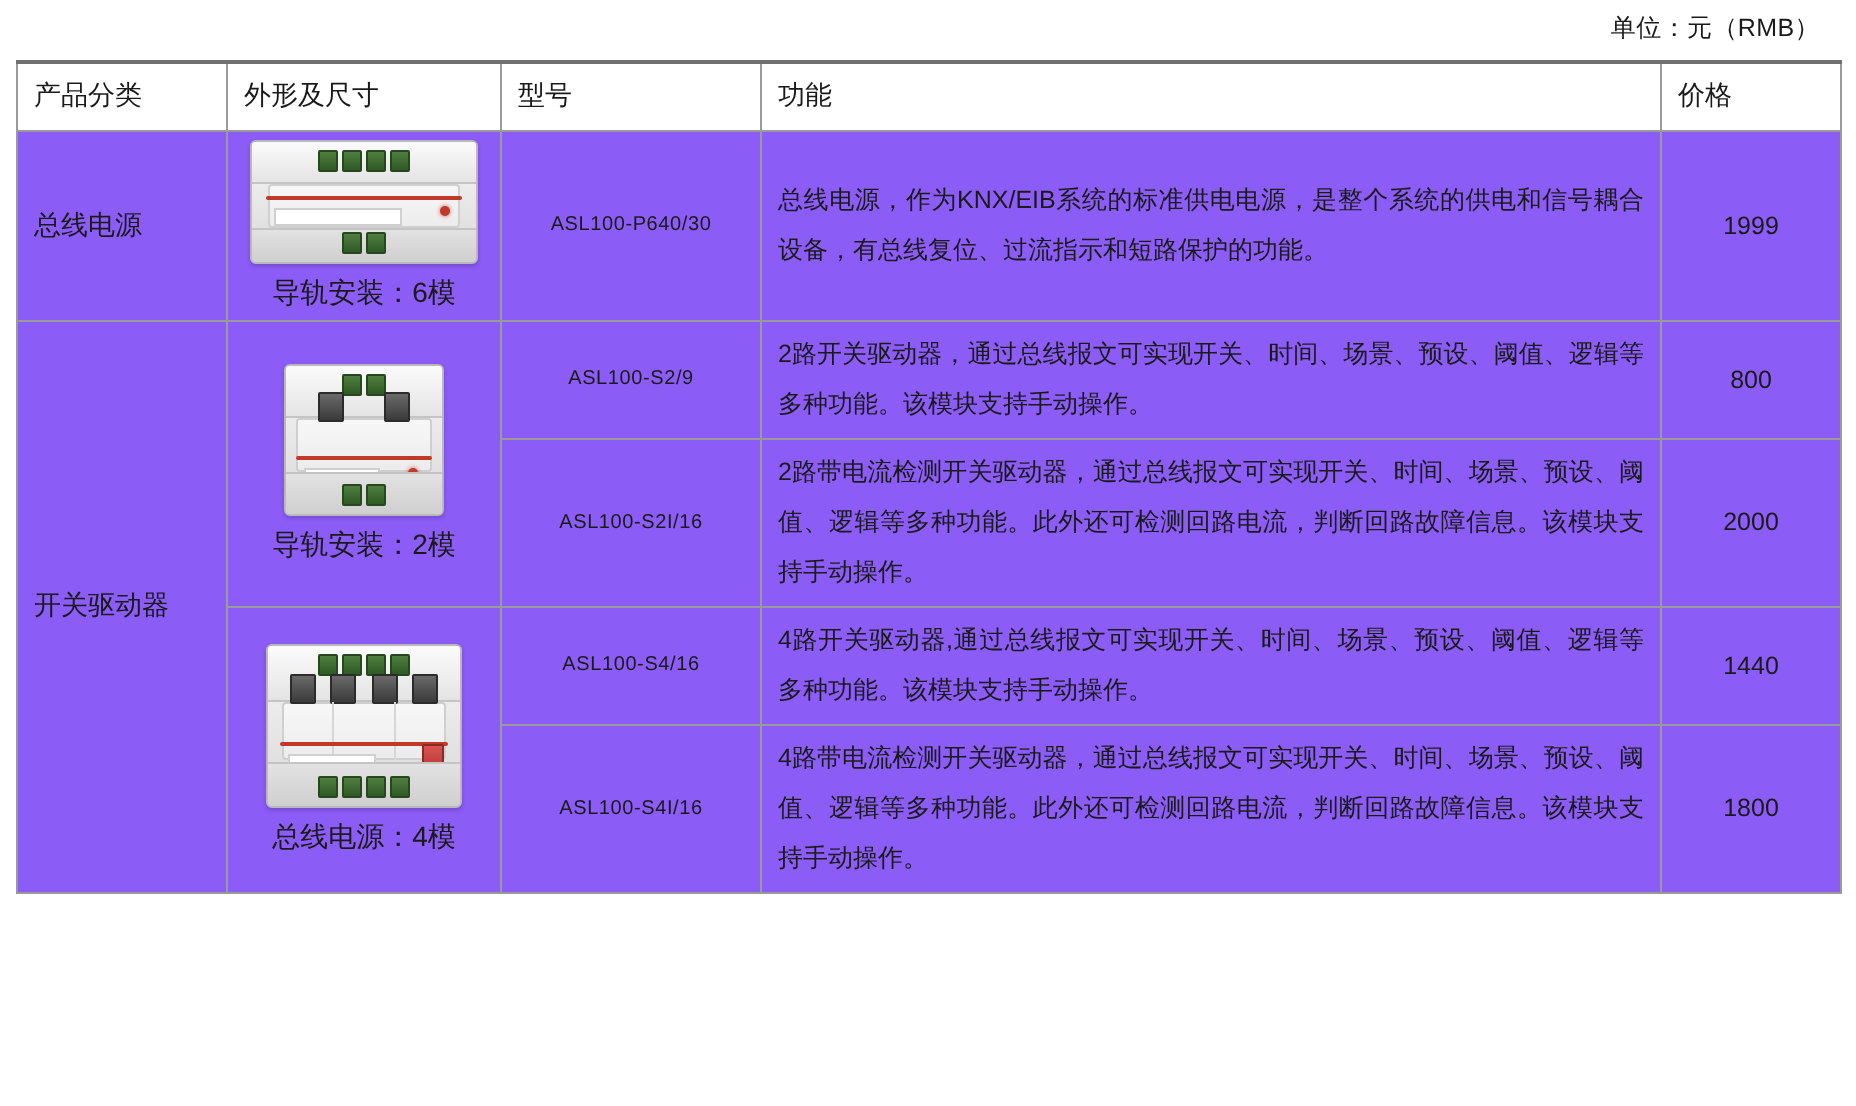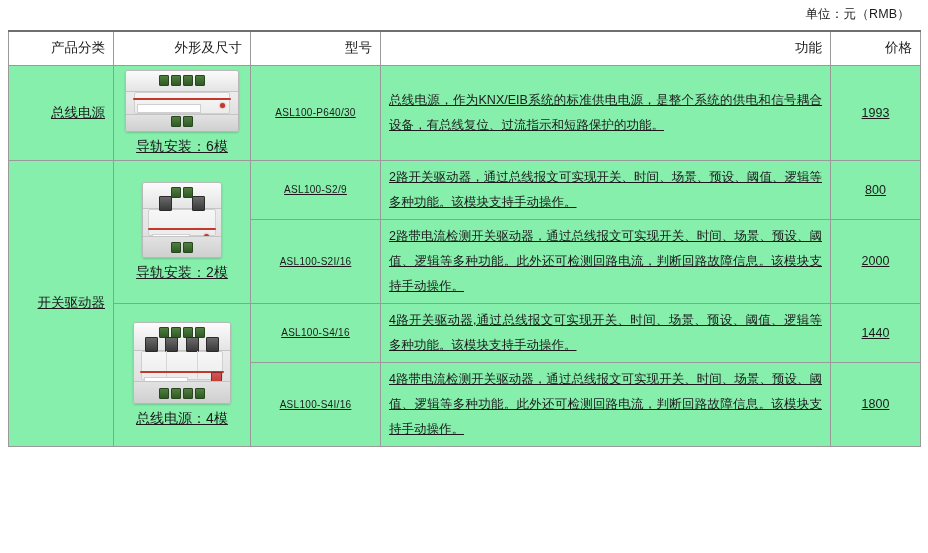--- a/index.html
+++ b/index.html
@@ -36,37 +36,36 @@
   }
   table.spec th, table.spec td {
     border: 1px solid #9a9a9a;
     vertical-align: middle;
     padding: 4px 8px;
     box-sizing: border-box;
   }
   table.spec thead th {
     height: 34px;
     font-weight: normal;
-    text-align: right;
+    text-align: left;
     font-size: 13.5px;
     border-top: 2px solid #6f6f6f;
     border-bottom: 1px solid #9a9a9a;
     background: #ffffff;
   }
   table.spec tbody td {
-    background: #86efac;
-    text-decoration: underline;
+    background: #8b5cf6;
   }
   .col-cat   { width: 105px; }
   .col-shape { width: 137px; }
   .col-model { width: 130px; }
   .col-func  { width: 450px; }
   .col-price { width: 90px; }
   .cat-cell {
-    text-align: right;
+    text-align: left;
     font-size: 13.5px;
   }
   .model-cell {
     text-align: center;
     font-size: 10px;
     letter-spacing: 0.3px;
   }
   .price-cell {
     text-align: center;
     font-size: 12.5px;
@@ -240,21 +239,21 @@
             <div class="mod-bottom"></div>
             <div class="terminals term-bot">
                 <span class="t"></span>
                 <span class="t"></span>
               </div>
           </div>
           <div class="shape-caption">导轨安装：6模</div>
         </td>
         <td class="model-cell">ASL100-P640/30</td>
         <td class="func-cell">总线电源，作为KNX/EIB系统的标准供电电源，是整个系统的供电和信号耦合设备，有总线复位、过流指示和短路保护的功能。</td>
-        <td class="price-cell">1993</td>
+        <td class="price-cell">1999</td>
       </tr>
 
       <tr>
         <td class="cat-cell" rowspan="4">开关驱动器</td>
         <td class="shape-cell" rowspan="2">
           <div class="module m2">
             <div class="mod-top"></div>
             <div class="terminals term-top">
                 <span class="t"></span>
                 <span class="t"></span>

